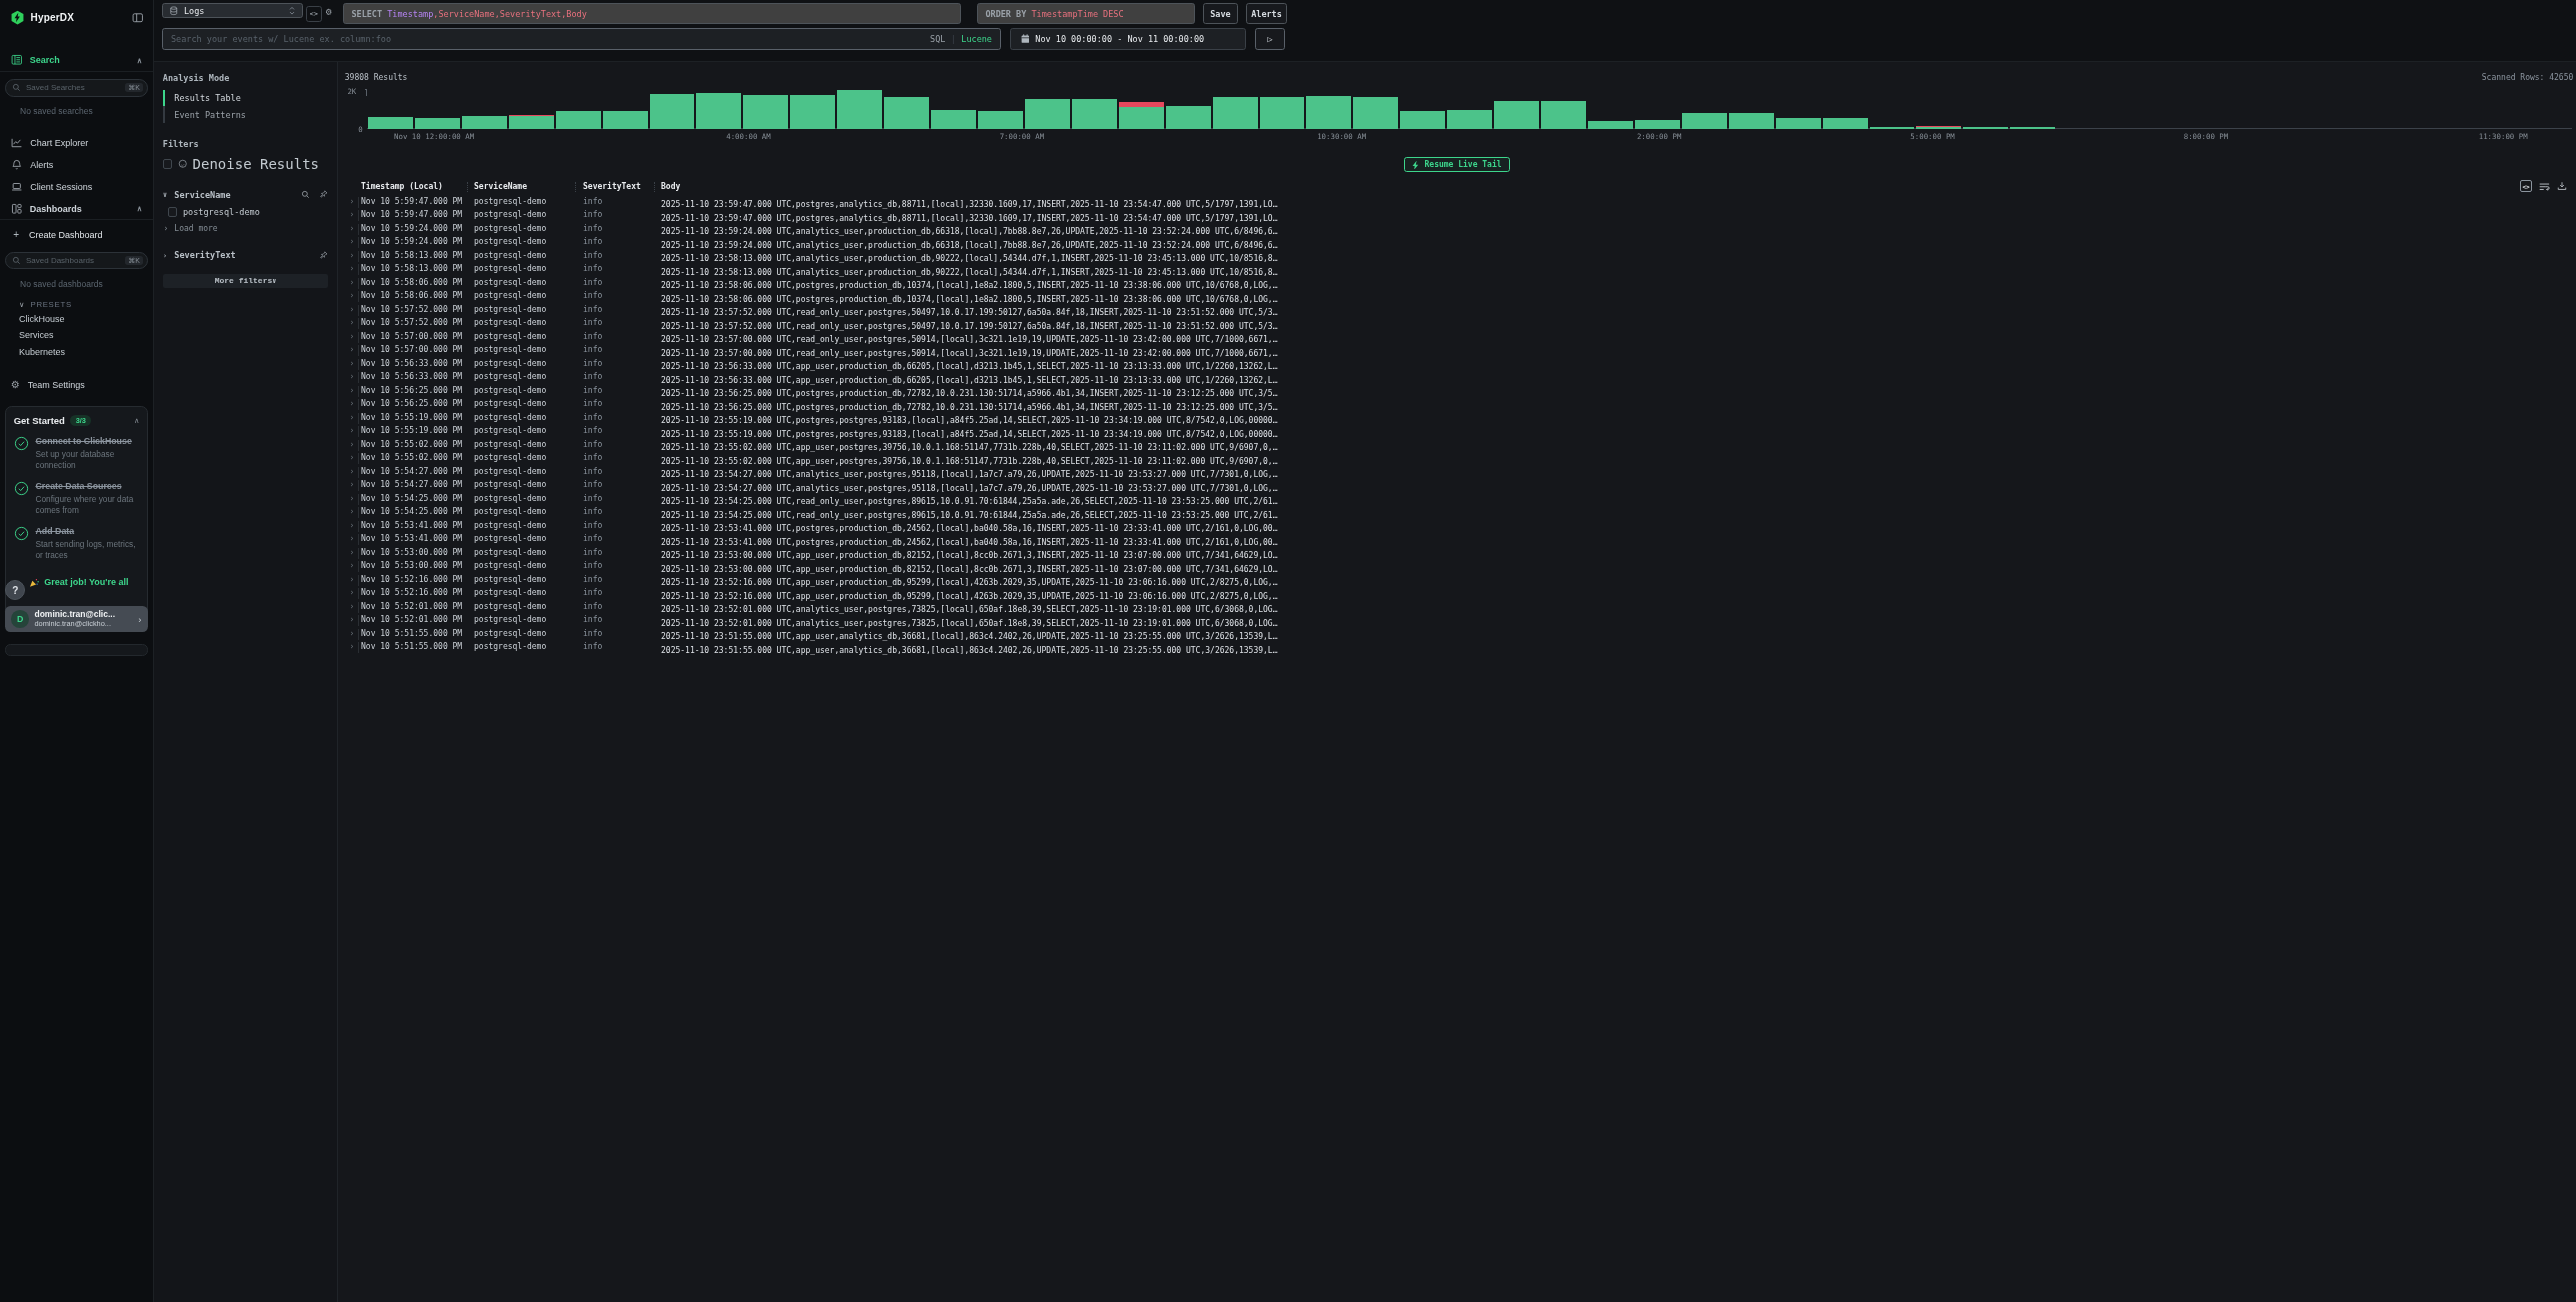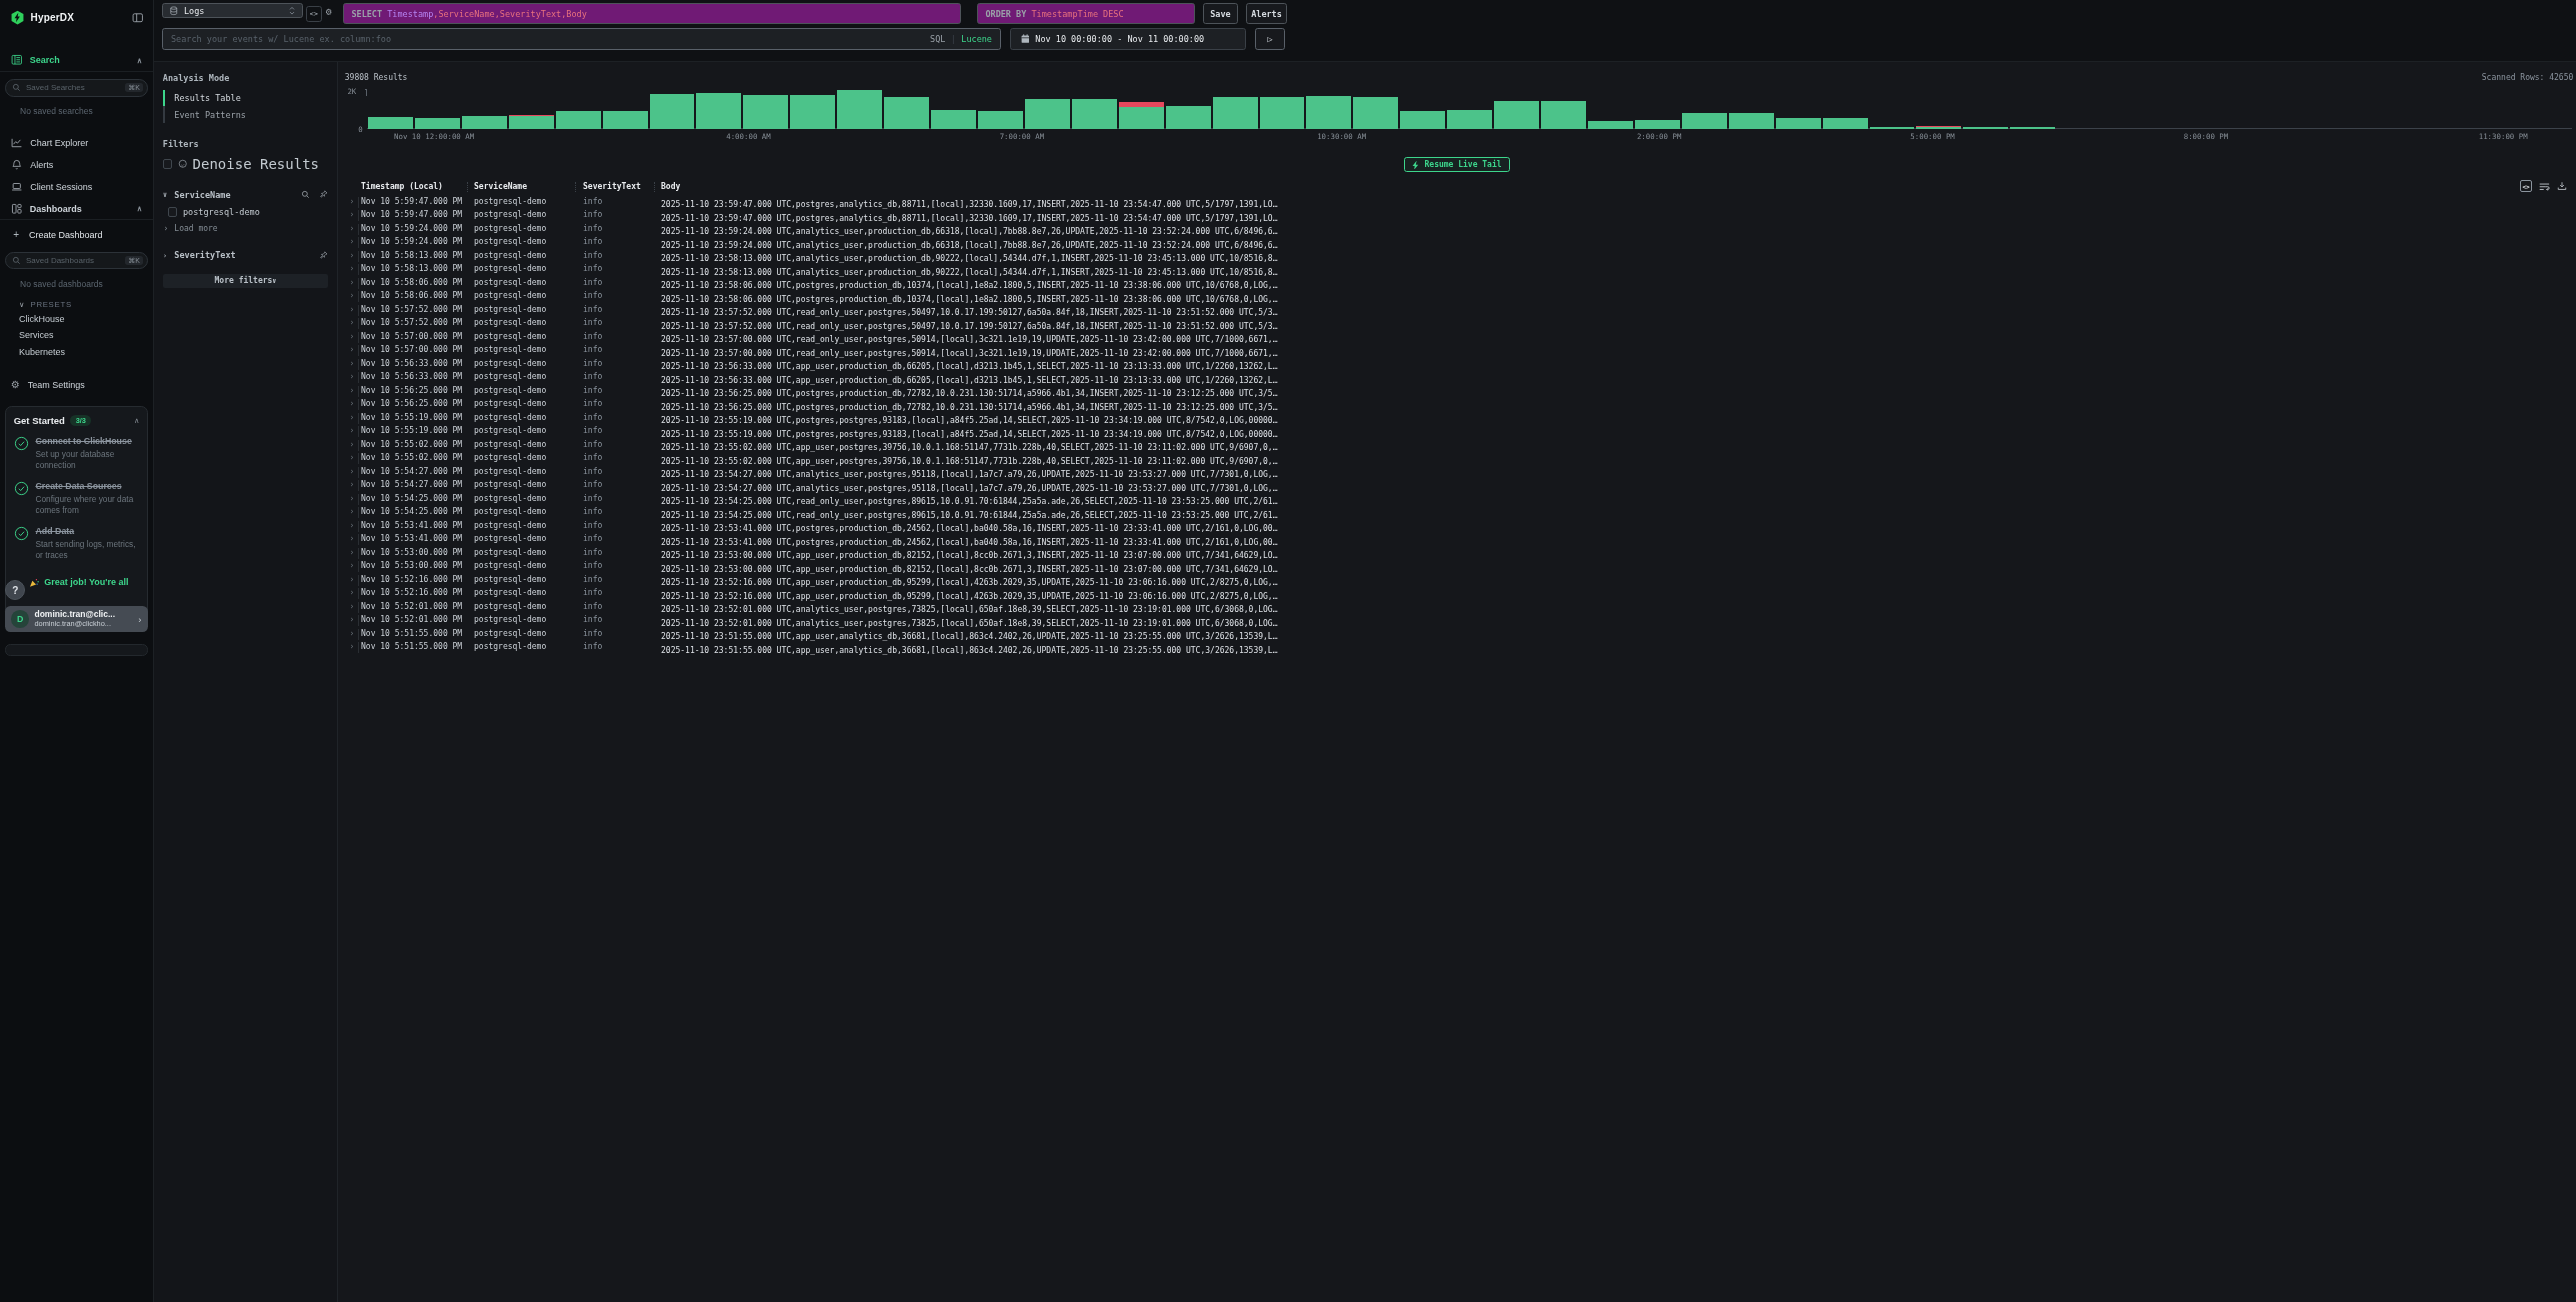--- a/index.html
+++ b/index.html
@@ -65,21 +65,21 @@
     border-bottom:0.7px solid #1d2125; }
   .sel-logs { position:absolute; left:8px; top:3.4px; width:141px; height:15px; background:#282c31;
     border:0.7px solid #4d5359; border-radius:2.7px; display:flex; align-items:center; gap:5.4px;
     padding:0 6px; cursor:pointer; }
   .sel-logs .lbl { font-size:8.5px; color:#e9ecef; }
   .updn { margin-left:auto; display:flex; }
   .btn-sq { position:absolute; top:6px; width:15.6px; height:15.6px; border:0.7px solid #3a4047;
     border-radius:2.7px; display:flex; align-items:center; justify-content:center;
     color:#aeb6bd; font-size:6.8px; cursor:pointer; }
   .icon-plain { position:absolute; top:6.8px; color:#9aa1a8; font-size:10px; cursor:pointer; line-height:1;}
-  .code-inp { position:absolute; top:3.4px; height:21px; background:#701a75; border:0.7px solid #4d5359;
+  .code-inp { position:absolute; top:3.4px; height:21px; background:#404040; border:0.7px solid #4d5359;
     border-radius:2.7px; display:flex; align-items:center; padding:0 7.4px; font-size:8.5px;
     white-space:nowrap; overflow:hidden; cursor:text; }
   .kw { color:#9aa1a8; font-weight:bold; }
   .col-purple { color:#b583f2; }
   .col-salmon { color:#e8717e; }
   .btn { position:absolute; top:3.4px; height:21px; border:0.7px solid #4d5359; border-radius:2.7px;
     background:#17191d; color:#d6dbe0; font-weight:bold; font-size:8.5px; display:flex;
     align-items:center; justify-content:center; cursor:pointer; }
   .search-inp { position:absolute; left:8px; top:28px; width:839px; height:22px; background:#1d2024;
     border:0.7px solid #596069; border-radius:2.7px; display:flex; align-items:center; padding:0 8px; gap:5.4px; }
@@ -109,21 +109,21 @@
   .cbx { width:9.5px; height:9.5px; border:0.7px solid #3f464d; border-radius:2px; background:#17191d; flex:0 0 auto;}
   .group-head { display:flex; align-items:center; gap:4.7px; margin:17.6px 9.5px 0 8.8px;
     font-size:8.5px; font-weight:bold; color:#b9c0c7; cursor:pointer; }
   .group-head .g-icons { margin-left:auto; display:flex; gap:8.8px; }
   .gchev { color:#9aa1a8; font-size:7.4px; width:6.8px; }
   .svc-row { display:flex; align-items:center; gap:6px; margin:7.4px 0 0 13.5px; font-size:8.5px; cursor:pointer;}
   .load-more { display:flex; align-items:center; gap:6px; margin:6.8px 0 0 9.5px; font-size:8px;
     color:#848d95; cursor:pointer; }
   .more-filters { margin:13.5px 8.8px 0 8.8px; height:14px; background:#1d2126; border-radius:2px;
     display:flex; align-items:center; justify-content:center; gap:0; font-weight:bold;
-    font-size:8px; color:#b9c0c7; cursor:pointer; }
+    font-size:8px; color:#b9c0c7; cursor:pointer;font-family:Liberation Mono, monospace; }
 
   
   .results { position:absolute; left:338px; top:62px; right:0; bottom:0; background:#15171b; overflow:hidden; }
   .res-head { display:flex; justify-content:space-between; padding:10.8px 2.7px 0 6.8px; font-size:8px; }
   .res-count { color:#b9c0c7; }
   .res-scanned { color:#8b949e; white-space:nowrap; }
   .chart { position:relative; margin:9.5px 4px 0 29px; height:38px; border-bottom:1.4px solid #3c424a; }
   .bars { display:flex; align-items:flex-end; height:38px; width:100%; }
   .bar-slot { flex:1; display:flex; flex-direction:column; justify-content:flex-end; margin:0 1px; }
   .bar-g { background:#4cc38a; }

